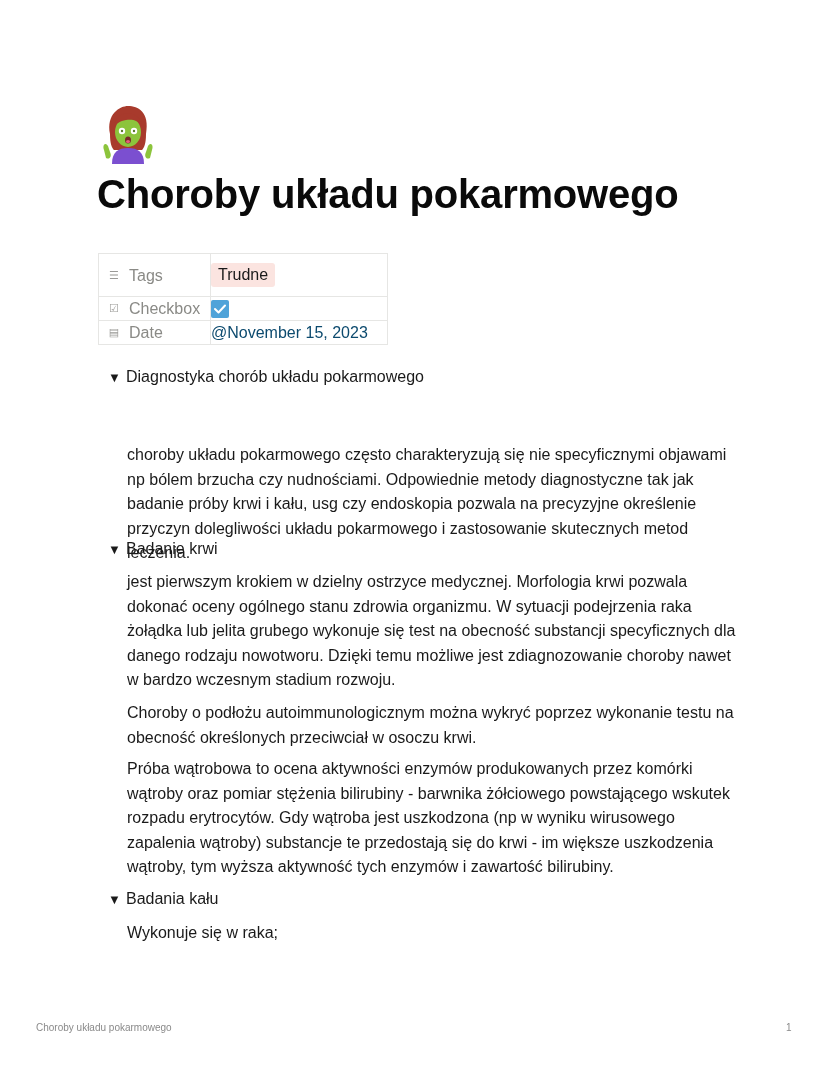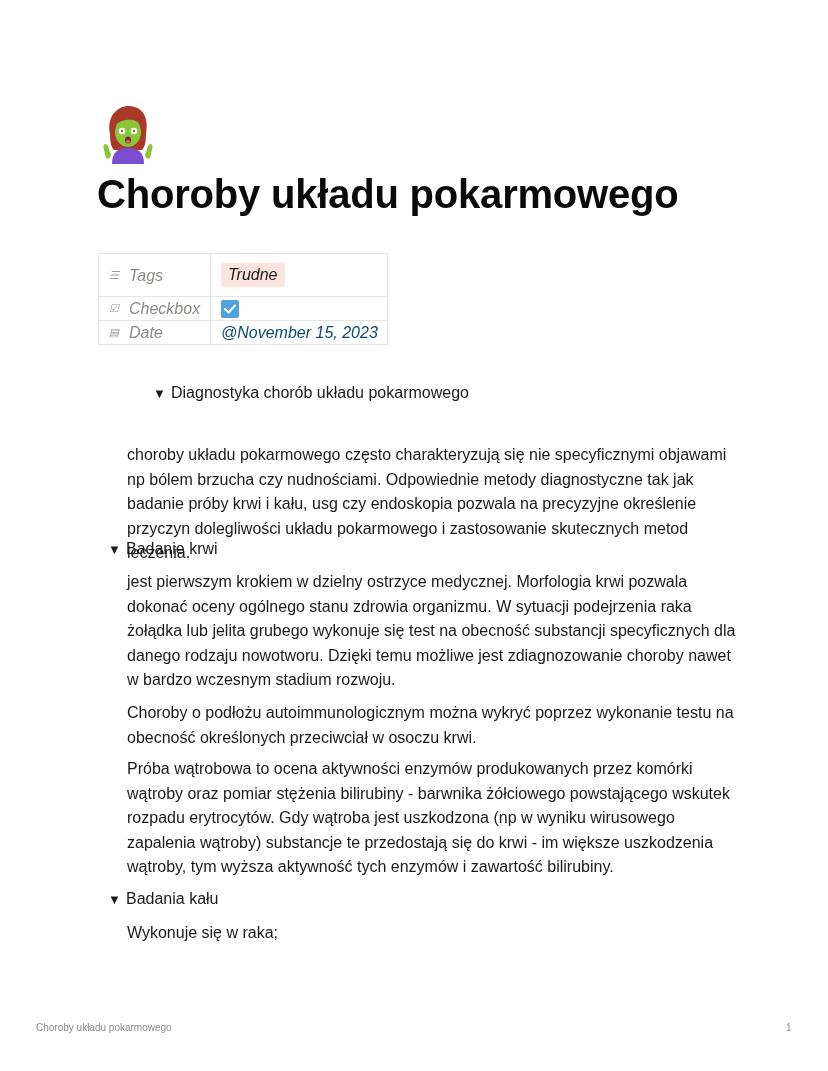--- a/index.html
+++ b/index.html
@@ -19,34 +19,33 @@
     .title {
       position: absolute; left: 97px; top: 172px;
       font-size: 40px; font-weight: bold; color: #0a0a0a;
       letter-spacing: -0.2px;
       white-space: nowrap;
     }
     .props {
       position: absolute; left: 98px; top: 253px;
       border-collapse: collapse;
       font-size: 16px;
-      font-style: italic;
     }
     .props td {
       border: 1px solid #e6e6e4;
       height: 24px;
       vertical-align: middle;
     }
     .props tr:first-child td { height: 43px; }
     .props td.key {
       width: 112px; color: #8a8a86; padding-left: 8px;
       white-space: nowrap;
     }
     .props td.val {
-      width: 177px; padding-left: 10px; white-space: nowrap;
+      width: 177px; white-space: nowrap;
     }
     .key-icon {
       display: inline-block; width: 14px; margin-right: 8px;
       color: #9b9a97; font-size: 11px; vertical-align: middle;
       text-align: center;
     }
     .key-label { vertical-align: middle; }
     .tag {
       display: inline-block; background: #fbe4e0; color: #1a1a1a;
       padding: 3px 7px; border-radius: 3px; font-size: 16px;
@@ -136,21 +135,21 @@
       <td class="key">
         <span class="key-icon">▤</span><span class="key-label">Date</span>
       </td>
       <td class="val">
         <span class="date-val">@November 15, 2023</span>
       </td>
     </tr>
   </tbody>
     </table>
 
-  <div class="toggle" style="top:384px;margin-left:45px;">
+  <div class="toggle" style="top:368px;">
     <span class="arrow">▼</span><span>Diagnostyka chorób układu pokarmowego</span>
   </div>
   <p class="para" style="top:407px;margin-top:36px;">choroby układu pokarmowego często charakteryzują się nie specyficznymi objawami np bólem brzucha czy nudnościami. Odpowiednie metody diagnostyczne tak jak badanie próby krwi i  kału, usg czy endoskopia pozwala na precyzyjne określenie przyczyn dolegliwości układu pokarmowego i zastosowanie skutecznych metod leczenia.</p>
 
   <div class="toggle" style="top:540px;">
     <span class="arrow">▼</span><span>Badanie krwi</span>
   </div>
   <p class="para" style="top:570px;">jest pierwszym krokiem w dzielny ostrzyce medycznej. Morfologia krwi pozwala dokonać oceny ogólnego stanu zdrowia organizmu. W sytuacji podejrzenia raka żołądka lub jelita grubego wykonuje się test na obecność substancji specyficznych dla danego rodzaju nowotworu. Dzięki temu możliwe jest zdiagnozowanie choroby nawet w bardzo wczesnym stadium rozwoju.</p>
   <p class="para" style="top:701px;">Choroby o podłożu autoimmunologicznym można wykryć poprzez wykonanie testu na obecność określonych przeciwciał w osoczu krwi.</p>
   <p class="para" style="top:757px;">Próba wątrobowa to ocena aktywności enzymów produkowanych przez komórki wątroby oraz pomiar stężenia bilirubiny - barwnika żółciowego powstającego wskutek rozpadu erytrocytów. Gdy wątroba jest uszkodzona (np w wyniku wirusowego zapalenia wątroby) substancje te przedostają się do krwi - im większe uszkodzenia wątroby,  tym wyższa aktywność tych enzymów i zawartość bilirubiny.</p>

